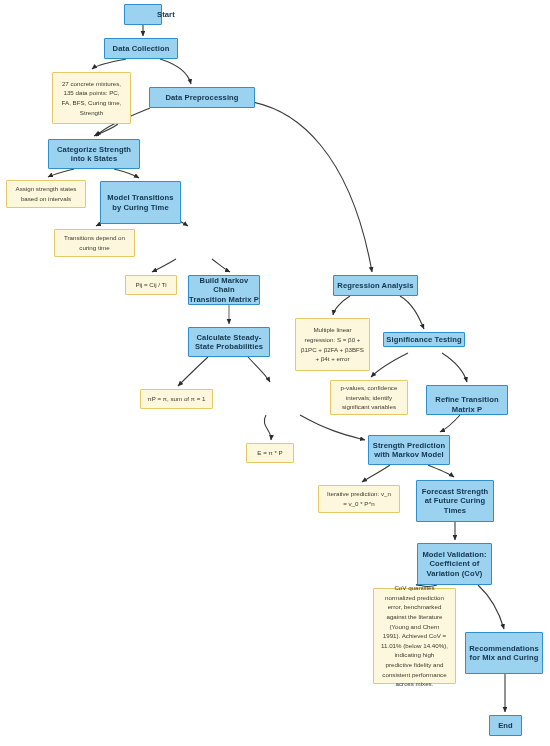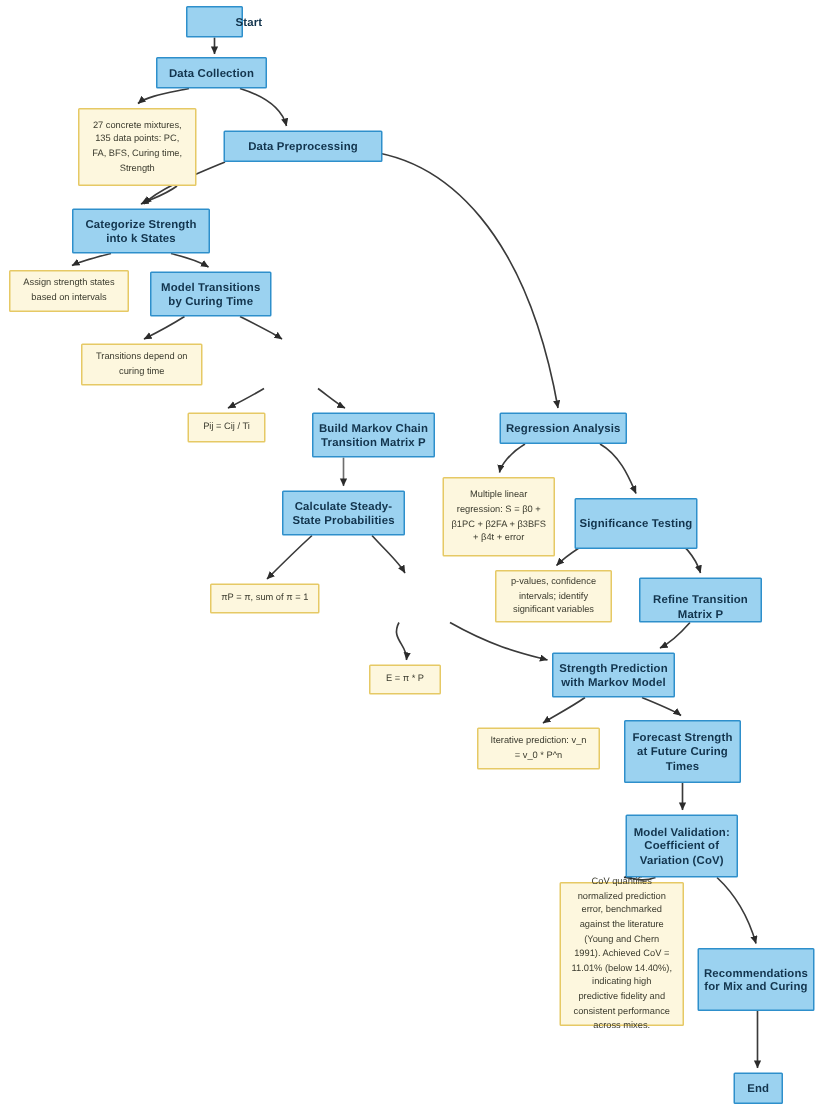--- a/index.html
+++ b/index.html
@@ -120,49 +120,49 @@
       <span class="label">Data Preprocessing</span>
     </div>
     <div class="node process" style="left: 48px; top: 139px; width: 92px; height: 30px;">
       <span class="label">Categorize Strength
 into k States</span>
     </div>
     <div class="node note" style="left: 6px; top: 180px; width: 80px; height: 28px;">
       <span class="label">Assign strength states
 based on intervals</span>
     </div>
-    <div class="node process" style="left: 100px; top: 181px; width: 81px; height: 30px;">
+    <div class="node process" style="left: 100px; top: 181px; width: 81px; height: 43px;">
       <span class="label">Model Transitions
 by Curing Time</span>
     </div>
     <div class="node note" style="left: 54px; top: 229px; width: 81px; height: 28px;">
       <span class="label">Transitions depend on
 curing time</span>
     </div>
     <div class="node note" style="left: 125px; top: 275px; width: 52px; height: 20px;">
       <span class="label">Pij = Cij / Ti</span>
     </div>
-    <div class="node process" style="left: 188px; top: 275px; width: 82px; height: 30px; margin-left: 20px;">
+    <div class="node process" style="left: 188px; top: 275px; width: 72px; height: 30px;">
       <span class="label">Build Markov Chain
 Transition Matrix P</span>
     </div>
     <div class="node process" style="left: 333px; top: 275px; width: 85px; height: 21px;">
       <span class="label">Regression Analysis</span>
     </div>
     <div class="node process" style="left: 188px; top: 327px; width: 82px; height: 30px;">
       <span class="label">Calculate Steady-
 State Probabilities</span>
     </div>
     <div class="node note" style="left: 295px; top: 318px; width: 75px; height: 53px;">
       <span class="label">Multiple linear
 regression: S = β0 +
 β1PC + β2FA + β3BFS
 + β4t + error</span>
     </div>
-    <div class="node process" style="left: 383px; top: 332px; width: 82px; height: 34px;">
+    <div class="node process" style="left: 383px; top: 332px; width: 82px; height: 15px;">
       <span class="label">Significance Testing</span>
     </div>
     <div class="node note" style="left: 140px; top: 389px; width: 73px; height: 20px;">
       <span class="label">πP = π, sum of π = 1</span>
     </div>
     <div class="node note" style="left: 330px; top: 380px; width: 78px; height: 35px;">
       <span class="label">p-values, confidence
 intervals; identify
 significant variables</span>
     </div>

